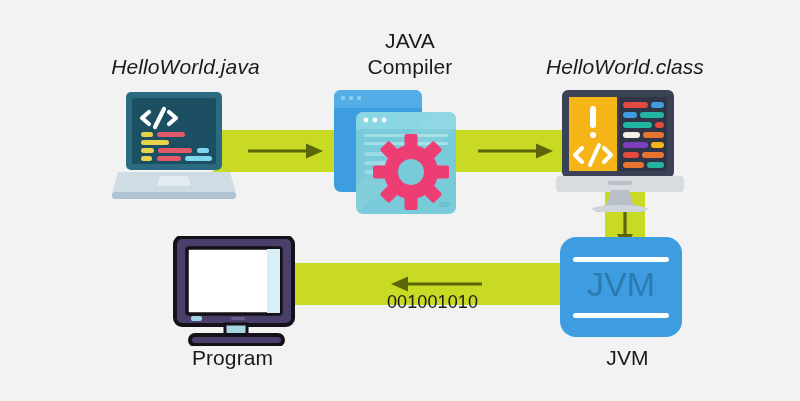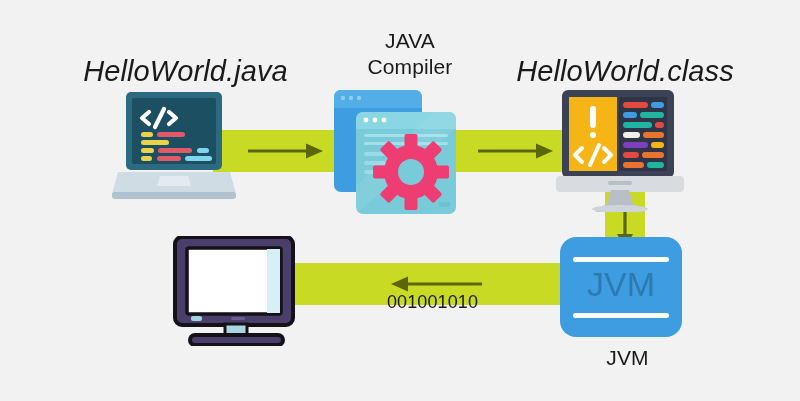--- a/index.html
+++ b/index.html
@@ -23,21 +23,21 @@
 
   
   .lbl {
     position: absolute;
     color: #1a1a1a;
     text-align: center;
     white-space: pre-line;
     line-height: 1.22;
     letter-spacing: .1px;
   }
-  .lbl-italic { font-style: italic; font-size: 29px; }
+  .lbl-italic { font-style: italic; font-size: 21px; }
   .lbl-upright { font-style: normal; font-size: 21px; }
 
   #label-java-file   { left: 58px;  top: 54px;  width: 255px; }
   #label-compiler    { left: 300px; top: 28px;  width: 220px; }
   #label-class-file  { left: 495px; top: 54px;  width: 260px; }
   #label-program     { left: 150px; top: 345px; width: 165px; }
   #label-jvm-caption { left: 545px; top: 345px; width: 165px; }
   #label-binary      { left: 320px; top: 292px; width: 225px; font-size: 18px; }
 
   
@@ -231,16 +231,17 @@
 
   <div class="lbl lbl-italic" id="label-java-file">HelloWorld.java</div>
 
   <div class="lbl lbl-upright" id="label-compiler">JAVA
 Compiler</div>
 
   <div class="lbl lbl-italic" id="label-class-file">HelloWorld.class</div>
 
   <div class="lbl lbl-upright" id="label-binary">001001010</div>
 
+  <div class="lbl lbl-upright" id="label-program">Program</div>
 
   <div class="lbl lbl-upright" id="label-jvm-caption">JVM</div>
 
 </div>
 
 </body></html>

